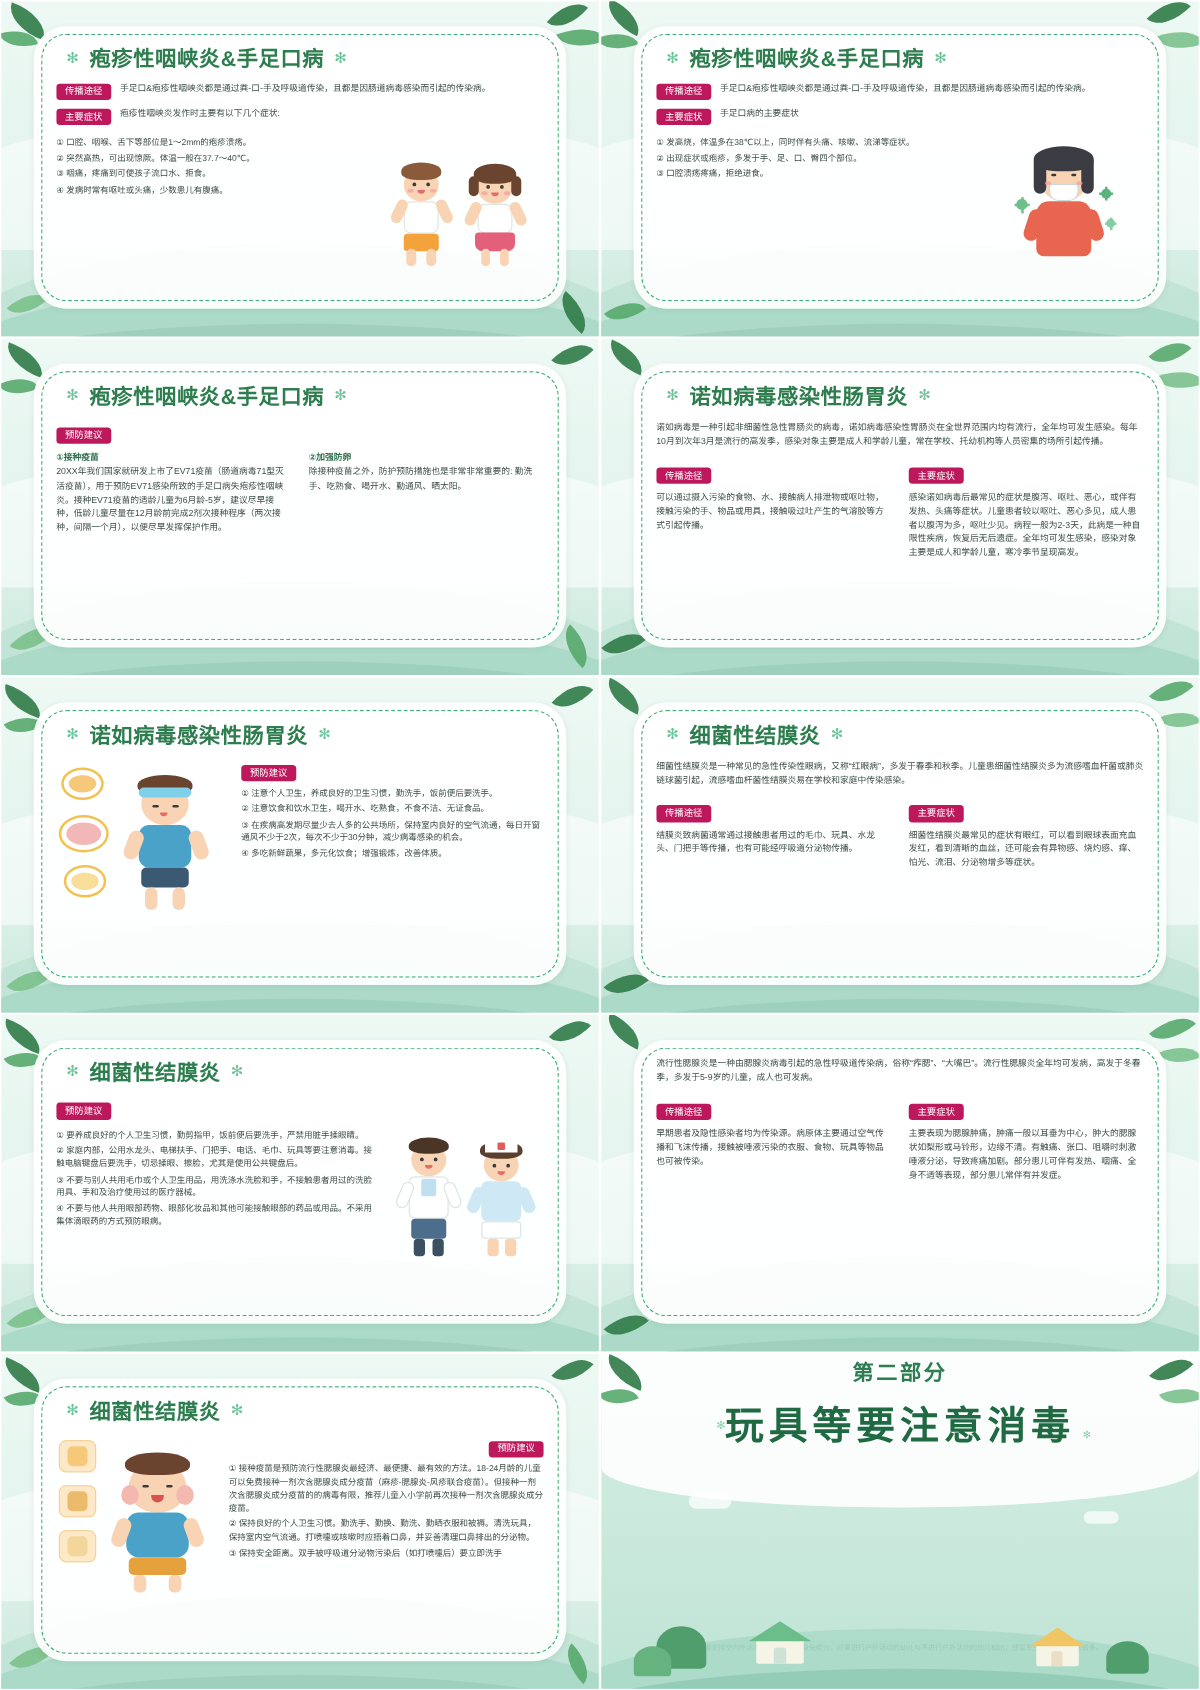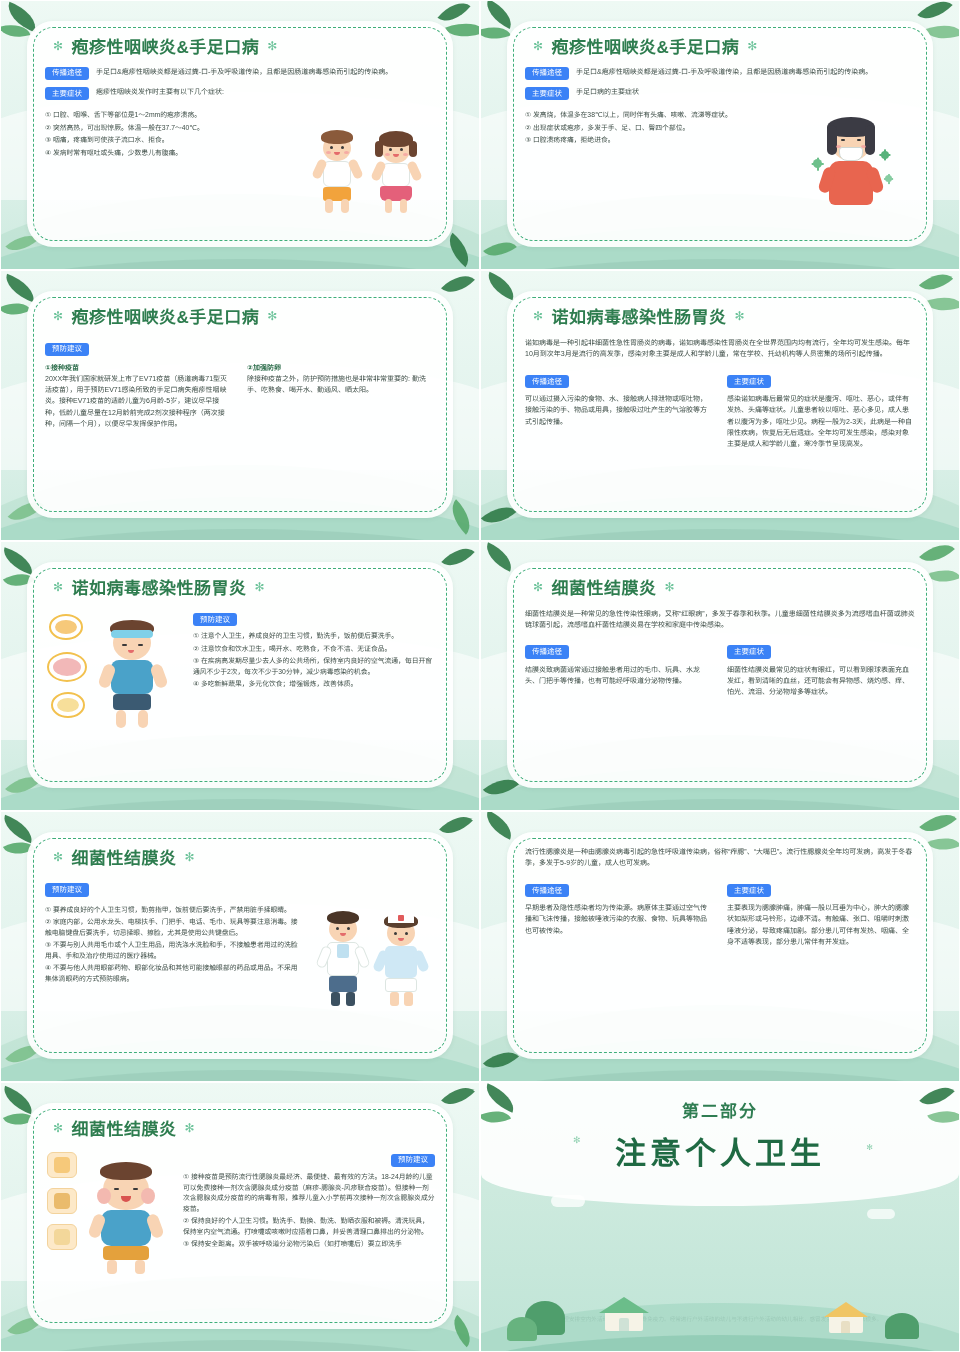--- a/index.html
+++ b/index.html
@@ -72,21 +72,21 @@
     color: #2e7d4f;
     font-size: 17px;
     font-weight: bold;
     letter-spacing: .5px;
     line-height: 1.28;
     margin: 2px 0 8px 0;
   }
   .title .star { color: #6cc39a; font-size: 12px; margin: 0 8px; vertical-align: 3px; }
   .tag {
     display: inline-block;
-    background: #3b82f6;
+    background: #be185d;
     color: #fff;
     font-size: 7.5px;
     padding: 2.5px 7px;
     border-radius: 3px;
     white-space: nowrap;
     line-height: 1.1;
   }
   .row { display: flex; align-items: flex-start; gap: 7px; margin-bottom: 7px; }
   .row .body { flex: 1; font-size: 7px; color: #3d4d46; line-height: 1.55; }
   .body-block { font-size: 7px; color: #3d4d46; line-height: 1.6; }
@@ -129,21 +129,21 @@
   .cover-sub {
     position: relative;
     text-align: center;
     color: #3e6b55;
     font-size: 11px;
     letter-spacing: 6px;
     padding-top: 34px;
   }
   .cover-part {
     position: relative; text-align: center; color: #2f7d52;
-    font-size: 17px; font-weight: bold; letter-spacing: 2px; margin-top: 14px;
+    font-size: 17px; font-weight: bold; letter-spacing: 2px; margin-top: 1px;
   }
   .cover-title {
     position: relative; text-align: center; color: #1f6a43;
     font-size: 31px; font-weight: bold; letter-spacing: 4px; margin-top: 6px;
   }
   .cover-note {
     position: absolute; left: 14%; right: 14%; bottom: 26px;
     text-align: center; color: #4a6d5d; font-size: 5.6px; line-height: 1.7;
   }
   .bush { position: absolute; border-radius: 50% 50% 12% 12%; }
@@ -578,21 +578,21 @@
   </section>
 
   <section class="slide cover">
     <div class="cover-top"></div>
     <span class="leaf dark" style="left:2px;top:6px;width:34px;height:18px;transform:rotate(22deg);"></span>
     <span class="leaf mid" style="left:0px;top:26px;width:28px;height:16px;transform:rotate(-24deg);"></span>
     <span class="leaf dark" style="right:6px;top:4px;width:32px;height:18px;transform:rotate(136deg);"></span>
     <span class="leaf light" style="right:-2px;top:26px;width:32px;height:16px;transform:rotate(158deg);"></span>
 
     <div class="cover-part">第二部分</div>
-    <div class="cover-title">注意个人卫生</div>
+    <div class="cover-title">玩具等要注意消毒</div>
     <div class="cover-note">合理安排空内外活动，增强幼儿自身免疫力。经常进行户外活动的幼儿与不进行户外活动的幼儿相比，感冒发生的概率明显低很多。</div>
 
     <div class="hill hill1" style="bottom:-8%;height:26%;background:#a9d9c7;"></div>
     <div class="hill hill3" style="bottom:-12%;height:18%;background:#92ccb6;"></div>
     <div class="bush" style="left:44px;bottom:16px;width:40px;height:34px;background:#4f9e6c;"></div>
     <div class="bush" style="left:26px;bottom:10px;width:30px;height:24px;background:#67b37f;"></div>
     <div class="house" style="left:120px;bottom:20px;width:46px;height:34px;">
       <div style="position:absolute;left:4px;bottom:0;width:38px;height:20px;background:#f6f3e7;border-radius:2px;"></div>
       <div style="position:absolute;left:-2px;bottom:18px;width:0;height:0;border-left:25px solid transparent;border-right:25px solid transparent;border-bottom:16px solid #6bbd8a;"></div>
       <div style="position:absolute;left:18px;bottom:0;width:10px;height:13px;background:#cfe2d6;border-radius:2px 2px 0 0;"></div>

